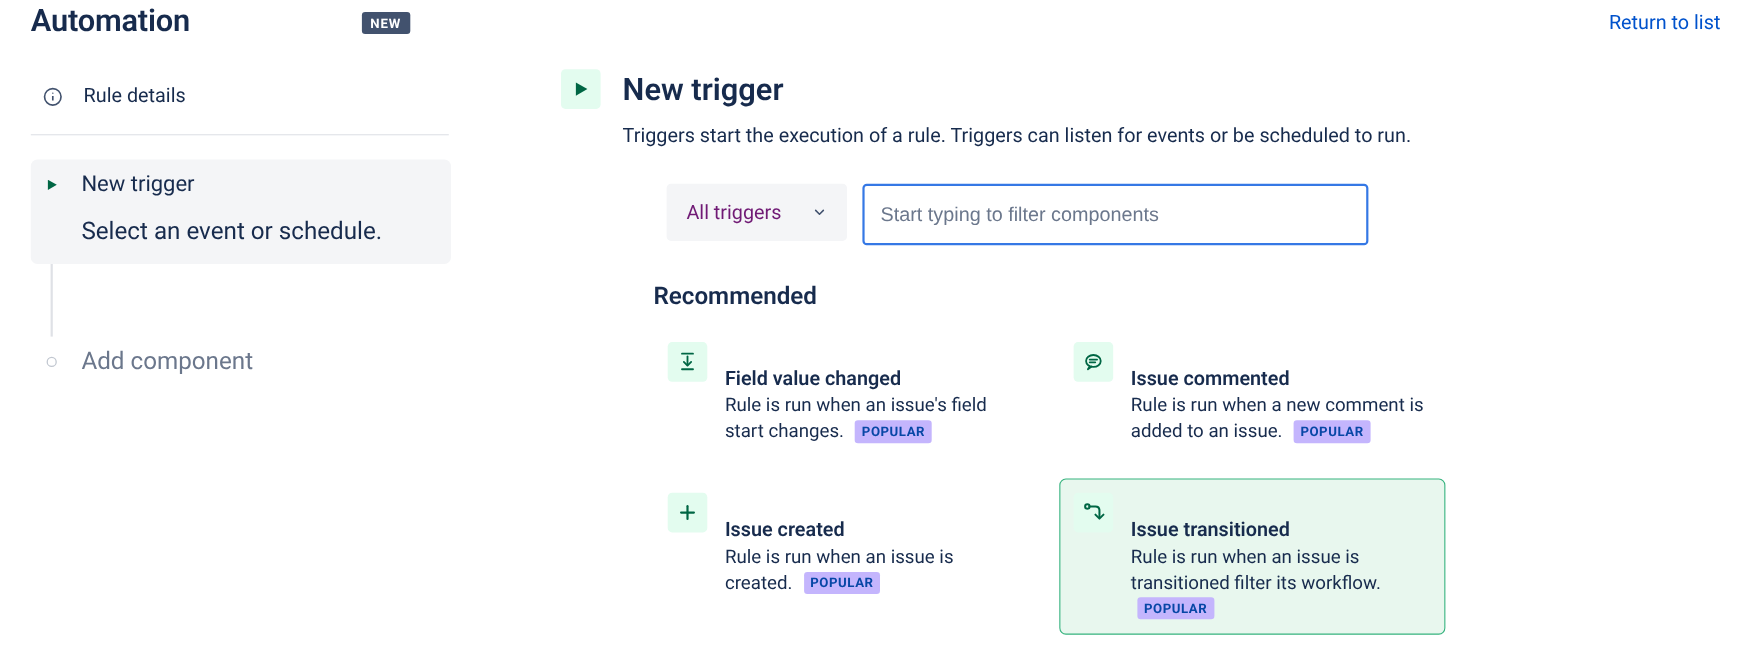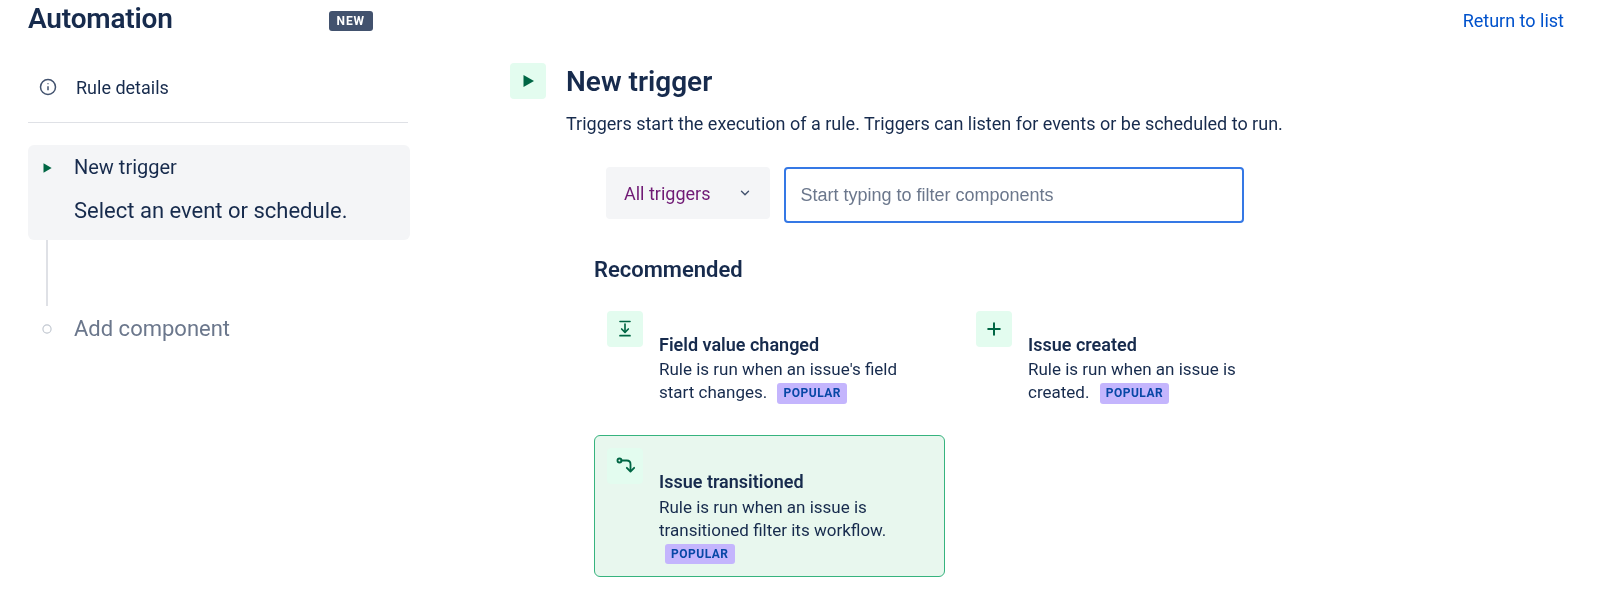--- a/index.html
+++ b/index.html
@@ -52,21 +52,21 @@
     align-items: flex-start;
   }
 
   
   .sidebar {
     width: 410px;
     padding: 30px 0 0 28px;
   }
   .side-card {
     display: flex;
-    align-items: flex-start;
+    align-items: flex-end;
     gap: 18px;
     padding: 12px 10px;
   }
   .side-card .label {
     font-size: 18px;
     color: #172B4D;
   }
   .divider {
     height: 1px;
     width: 380px;
@@ -337,20 +337,37 @@
         </div>
         <div class="trigger-body">
           <div class="trigger-title">Field value changed</div>
           <div class="trigger-desc">
             <span>Rule is run when an issue's field start changes.</span>
             <span class="lozenge-popular">POPULAR</span>
           </div>
         </div>
       </div>
 
+      <div class="trigger-card">
+        <div class="trigger-icon">
+          <svg width="20" height="20" viewBox="0 0 24 24" fill="none" stroke="#006644" stroke-width="2" stroke-linecap="round" stroke-linejoin="round">
+            <ellipse cx="12" cy="11" rx="8" ry="6.5"></ellipse>
+            <line x1="8" y1="9.5" x2="16" y2="9.5"></line>
+            <line x1="8" y1="12.5" x2="14" y2="12.5"></line>
+            <path d="M8 17 L6 20 L10 17"></path>
+          </svg>
+        </div>
+        <div class="trigger-body">
+          <div class="trigger-title">Issue commented</div>
+          <div class="trigger-desc">
+            <span>Rule is run when a new comment is added to an issue.</span>
+            <span class="lozenge-popular">POPULAR</span>
+          </div>
+        </div>
+      </div>
 
       <div class="trigger-card">
         <div class="trigger-icon">
           <svg width="20" height="20" viewBox="0 0 24 24" fill="none" stroke="#006644" stroke-width="2.4" stroke-linecap="round">
             <line x1="12" y1="5" x2="12" y2="19"></line>
             <line x1="5" y1="12" x2="19" y2="12"></line>
           </svg>
         </div>
         <div class="trigger-body">
           <div class="trigger-title">Issue created</div>

